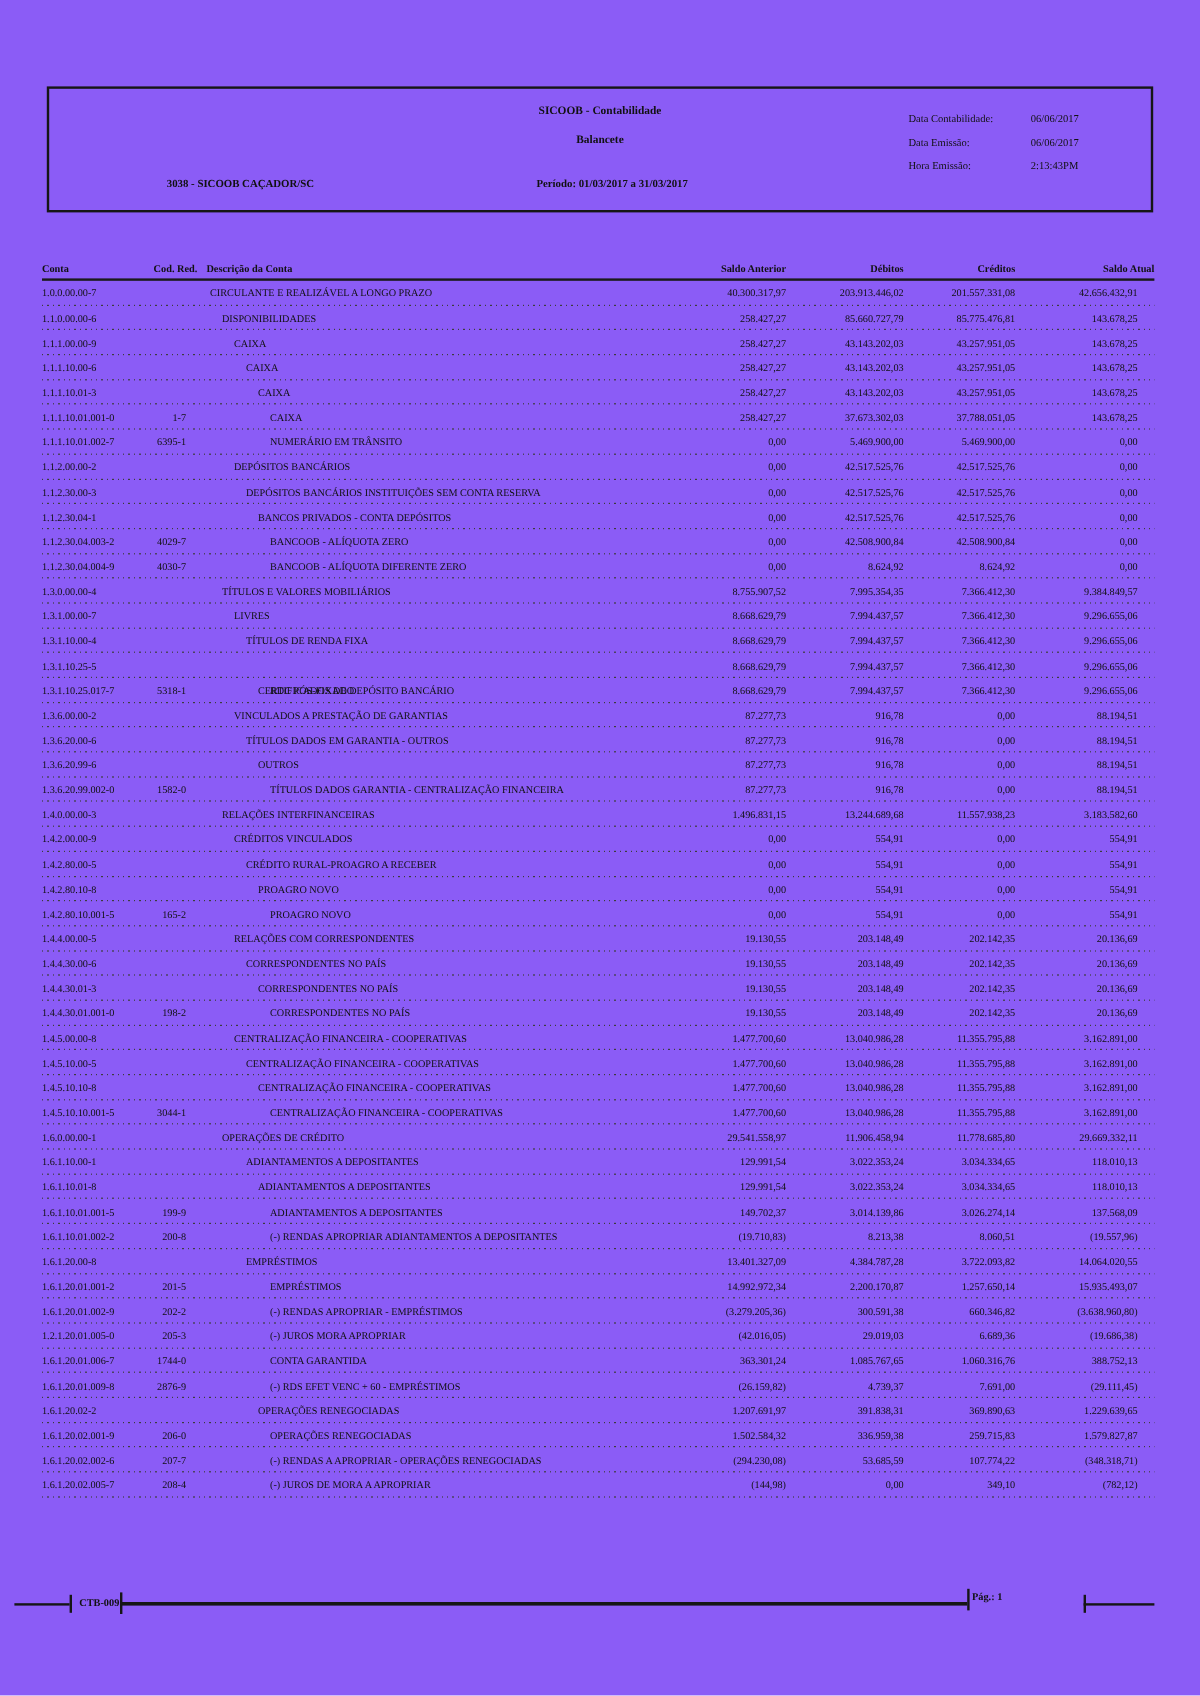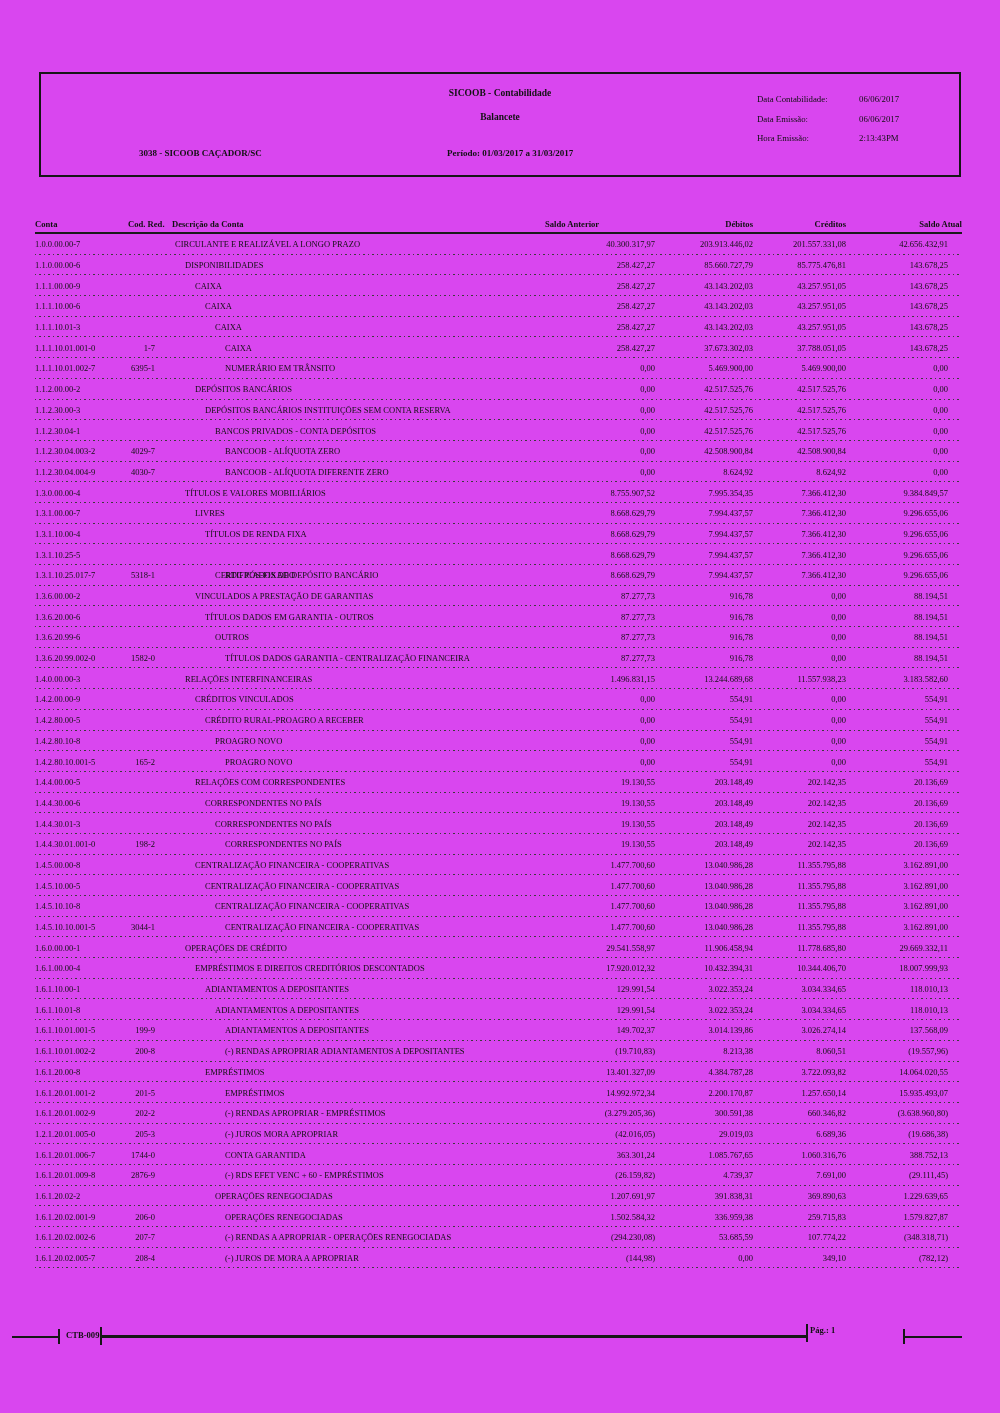--- a/index.html
+++ b/index.html
@@ -1,16 +1,16 @@
 <!DOCTYPE html>
 <html><head>
 <meta charset="utf-8">
 <style>
   html,body{margin:0;padding:0;background:#ffffff;}
-  .page{position:relative;width:1000px;height:1413px;background:#d946ef;
+  .page{position:relative;width:1000px;height:1413px;background:#8b5cf6;
         font-family:"Liberation Serif", serif;color:#111;overflow:hidden;}
 
   
   .header-box{position:absolute;left:39px;top:72px;width:918px;height:101px;
               border:2px solid #161616;}
   .hb-title{position:absolute;left:0;right:0;top:14px;text-align:center;
             font-size:9.5px;font-weight:bold;}
   .hb-subtitle{position:absolute;left:0;right:0;top:38px;text-align:center;
                font-size:9.5px;font-weight:bold;}
   .hb-entity{position:absolute;left:98px;top:74px;font-size:9px;font-weight:bold;}
@@ -21,21 +21,21 @@
   .hb-meta-value{display:inline-block;}
 
   
   .table{position:absolute;left:35px;top:213px;width:927px;}
   .thead{position:relative;height:19px;border-bottom:2px solid #1a1a1a;
          font-size:8.6px;font-weight:bold;}
   .thead span{position:absolute;bottom:3px;white-space:nowrap;}
   .th-conta{left:0;}
   .th-cod{left:93px;}
   .th-desc{left:137px;}
-  .th-sa{left:510px;width:110px;}
+  .th-sa{left:510px;width:110px;text-align:right;}
   .th-deb{left:620px;width:98px;text-align:right;}
   .th-cred{left:718px;width:93px;text-align:right;}
   .th-sat{left:811px;width:116px;text-align:right;}
 
   .trow{position:relative;display:flex;align-items:center;height:20.7px;
         font-size:8.5px;white-space:nowrap;}
   .trow::after{content:"";position:absolute;left:0;right:0;bottom:0;height:1px;
         background:repeating-linear-gradient(to right,#3c3c3c 0 1.2px,transparent 1.2px 4.5px);}
   .c-conta{width:90px;flex:0 0 auto;}
   .c-cod{width:30px;flex:0 0 auto;text-align:right;}
@@ -431,29 +431,20 @@
     <div class="trow">
       <span class="c-conta">1.6.0.00.00-1</span>
       <span class="c-cod"></span>
       <span class="c-desc" style="padding-left: 30px;">OPERAÇÕES DE CRÉDITO</span>
       <span class="c-num c-sa">29.541.558,97</span>
       <span class="c-num c-deb">11.906.458,94</span>
       <span class="c-num c-cred">11.778.685,80</span>
       <span class="c-num c-sat">29.669.332,11</span>
     </div>
 
-    <div class="trow">
-      <span class="c-conta">1.6.1.00.00-4</span>
-      <span class="c-cod"></span>
-      <span class="c-desc" style="padding-left: 40px;">EMPRÉSTIMOS E DIREITOS CREDITÓRIOS DESCONTADOS</span>
-      <span class="c-num c-sa">17.920.012,32</span>
-      <span class="c-num c-deb">10.432.394,31</span>
-      <span class="c-num c-cred">10.344.406,70</span>
-      <span class="c-num c-sat">18.007.999,93</span>
-    </div>
 
     <div class="trow">
       <span class="c-conta">1.6.1.10.00-1</span>
       <span class="c-cod"></span>
       <span class="c-desc" style="padding-left: 50px;">ADIANTAMENTOS A DEPOSITANTES</span>
       <span class="c-num c-sa">129.991,54</span>
       <span class="c-num c-deb">3.022.353,24</span>
       <span class="c-num c-cred">3.034.334,65</span>
       <span class="c-num c-sat">118.010,13</span>
     </div>

